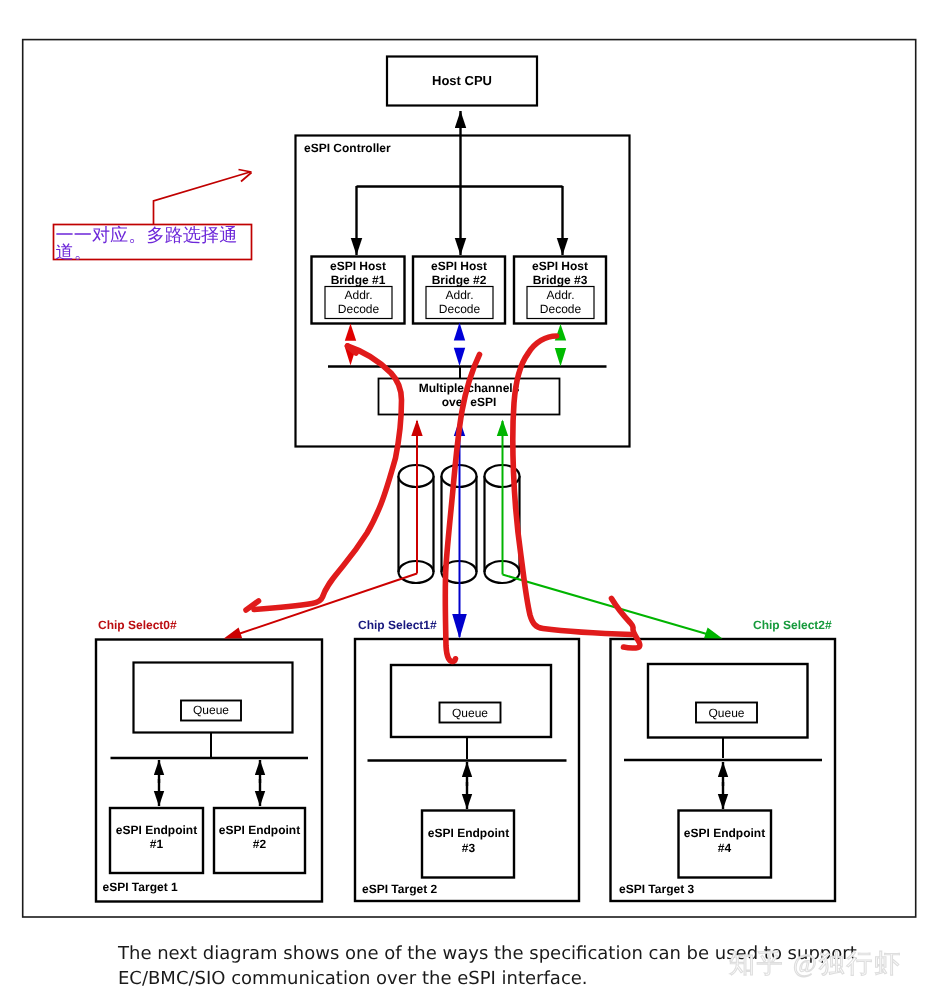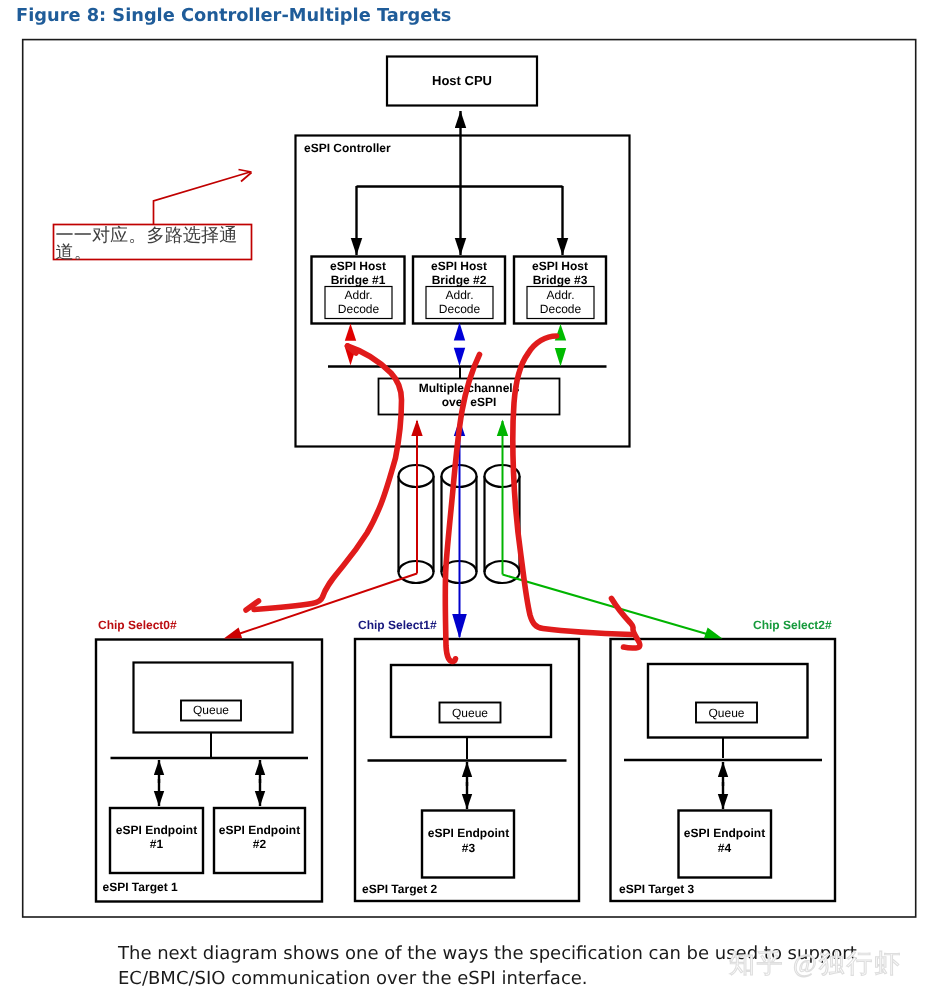--- a/index.html
+++ b/index.html
@@ -11,28 +11,27 @@
   .b13{font-size:13px;font-weight:bold;}
   .b11{font-size:12px;font-weight:bold;}
   .n11{font-size:12px;font-weight:normal;}
   .n12{font-size:12px;font-weight:bold;}
   .st{text-anchor:start;}
   .cs0{fill:#BB0D11;}
   .cs1{fill:#18187E;}
   .cs2{fill:#169A3C;}
   #figsvg{position:absolute;left:0;top:0;}
   #caption{position:absolute;left:118px;top:941px;width:745px;font-size:18px;color:#1a1a1a;line-height:25px;font-family:"DejaVu Sans",sans-serif;}
-  #annot-text{position:absolute;left:55.5px;top:226.5px;width:185px;font-size:18.2px;color:#404040;line-height:17.6px;letter-spacing:0px;font-family:"Liberation Sans",sans-serif;}
+  #annot-text{position:absolute;left:55.5px;top:226.5px;width:185px;font-size:18.2px;color:#6d28d9;line-height:17.6px;letter-spacing:0px;font-family:"Liberation Sans",sans-serif;}
   #watermark{position:absolute;left:729px;top:946px;font-size:25.8px;color:#fff;-webkit-text-stroke:1.1px #dedede;letter-spacing:2px;font-family:Liberation Serif, serif;}
 </style>
 </head>
 <body>
 
 <div class="page">
-  <div id="figtitle">Figure 8: Single Controller-Multiple Targets</div>
   <svg id="figsvg" width="929" height="930" viewBox="0 0 929 930">
     <defs>
       <marker id="ahB" markerWidth="10" markerHeight="11" refX="9.6" refY="5" orient="auto" markerUnits="userSpaceOnUse">
         <path d="M0,0 L9.8,5 L0,10 Z" fill="#000"></path>
       </marker>
       <marker id="ahMed" markerWidth="16" markerHeight="12" refX="15.3" refY="5.5" orient="auto" markerUnits="userSpaceOnUse">
         <path d="M0,0.2 L15.5,5.5 L0,10.8 Z" fill="#000"></path>
       </marker>
       <marker id="ahBig" markerWidth="18" markerHeight="13" refX="17.2" refY="6" orient="auto" markerUnits="userSpaceOnUse">
         <path d="M0,0.2 L17.4,6 L0,11.8 Z" fill="#000"></path>

